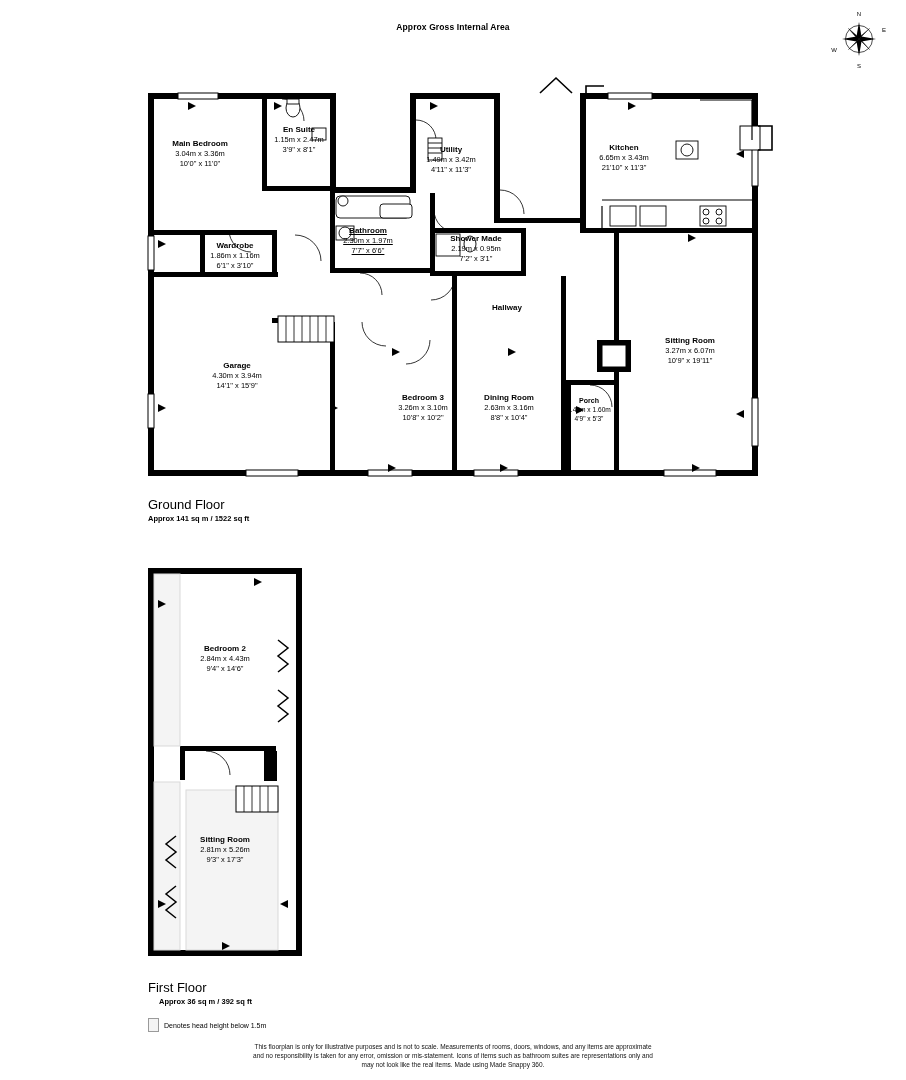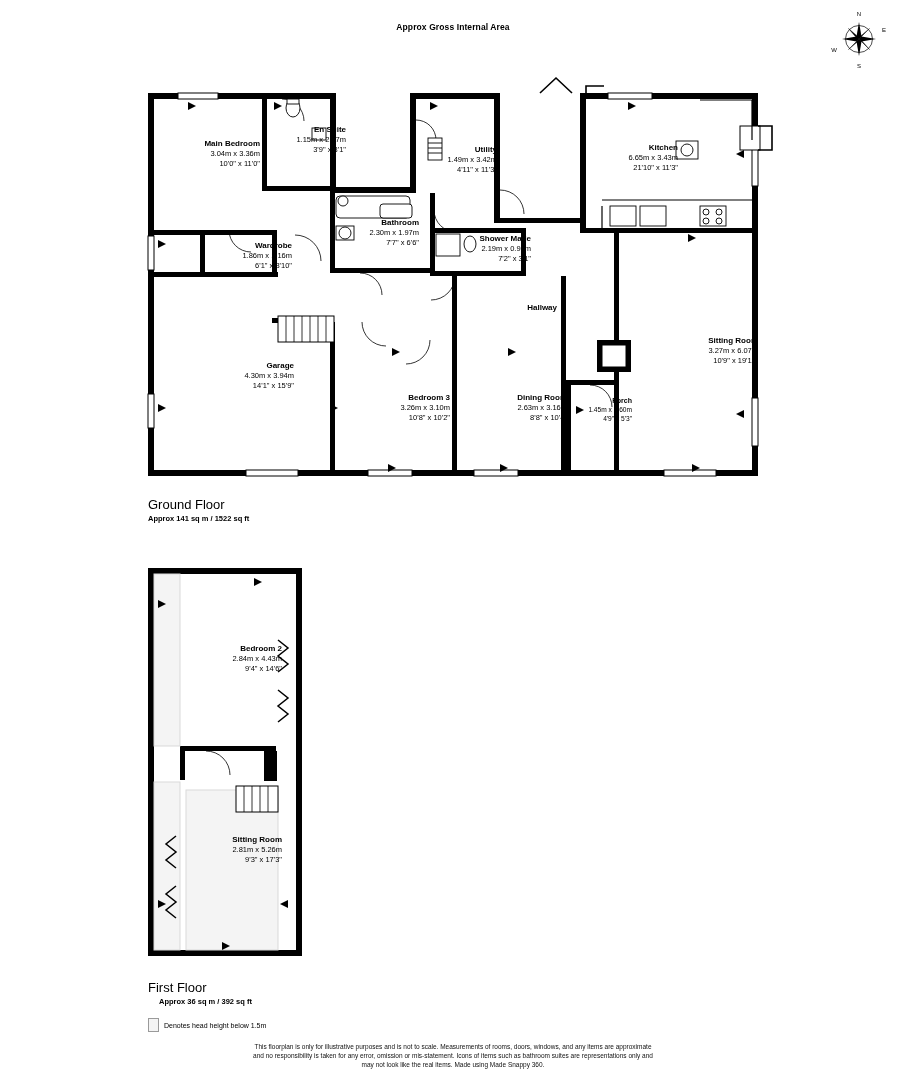--- a/index.html
+++ b/index.html
@@ -37,21 +37,21 @@
   .compass {
     position: absolute;
     left: 828px;
     top: 8px;
     width: 62px;
     height: 62px;
   }
   
   .room {
     position: absolute;
-    text-align: right;
+    text-align: center;
     font-size: 7.5px;
     line-height: 10.2px;
     white-space: nowrap;
   }
   .room .nm {
     font-weight: bold;
     font-size: 8px;
     display: block;
   }
   .room .dm {
@@ -382,21 +382,21 @@
     <span class="dm">1.49m x 3.42m</span>
     <span class="dm">4'11" x 11'3"</span>
   </div>
 
   <div class="room" style="left:570px; top:143px; width:108px;">
     <span class="nm">Kitchen</span>
     <span class="dm">6.65m x 3.43m</span>
     <span class="dm">21'10" x 11'3"</span>
   </div>
 
-  <div class="room" style="left:317px; top:218px; width:102px;">
+  <div class="room" style="left:317px; top:226px; width:102px;text-decoration:underline;">
     <span class="nm">Bathroom</span>
     <span class="dm">2.30m x 1.97m</span>
     <span class="dm">7'7" x 6'6"</span>
   </div>
 
   <div class="room" style="left:421px; top:234px; width:110px;">
     <span class="nm">Shower Made</span>
     <span class="dm">2.19m x 0.95m</span>
     <span class="dm">7'2" x 3'1"</span>
   </div>
@@ -416,21 +416,21 @@
     <span class="dm">3.27m x 6.07m</span>
     <span class="dm">10'9" x 19'11"</span>
   </div>
 
   <div class="room" style="left:180px; top:361px; width:114px;">
     <span class="nm">Garage</span>
     <span class="dm">4.30m x 3.94m</span>
     <span class="dm">14'1" x 15'9"</span>
   </div>
 
-  <div class="room" style="left:336px; top:393px; width:114px;">
+  <div class="room" style="left:354px; top:393px; width:114px;padding-left:12px;">
     <span class="nm">Bedroom 3</span>
     <span class="dm">3.26m x 3.10m</span>
     <span class="dm">10'8" x 10'2"</span>
   </div>
 
   <div class="room" style="left:451px; top:393px; width:116px;">
     <span class="nm">Dining Room</span>
     <span class="dm">2.63m x 3.16m</span>
     <span class="dm">8'8" x 10'4"</span>
   </div>

